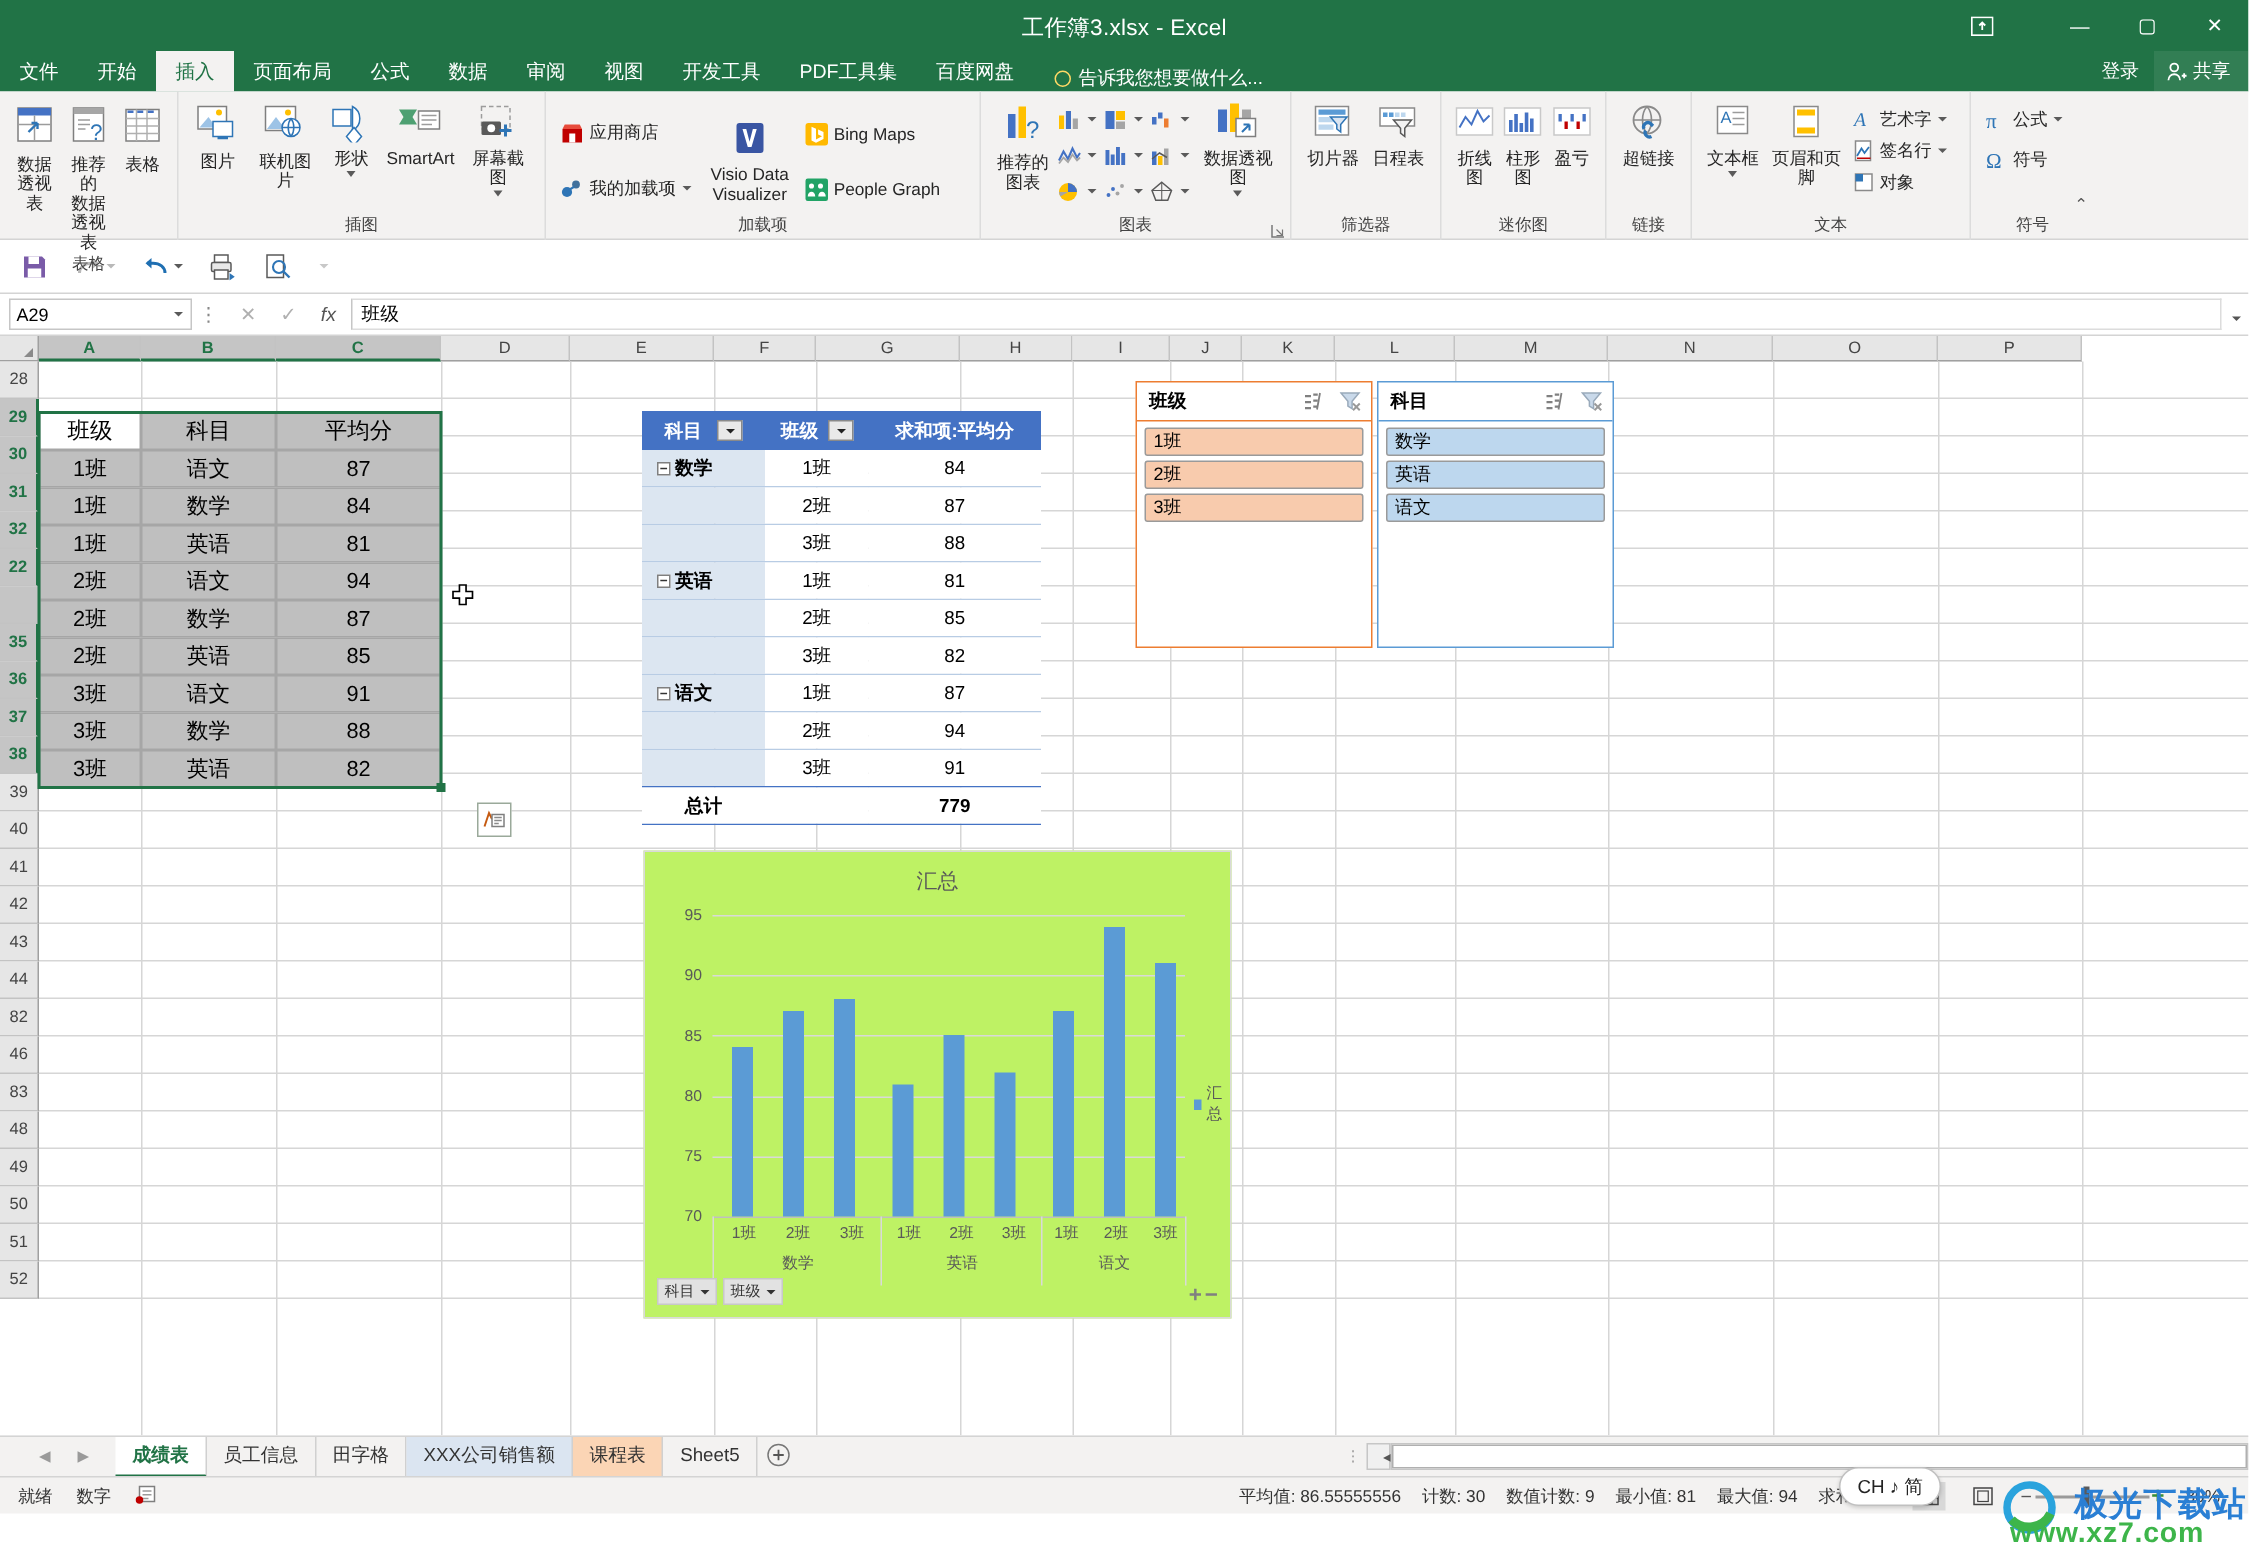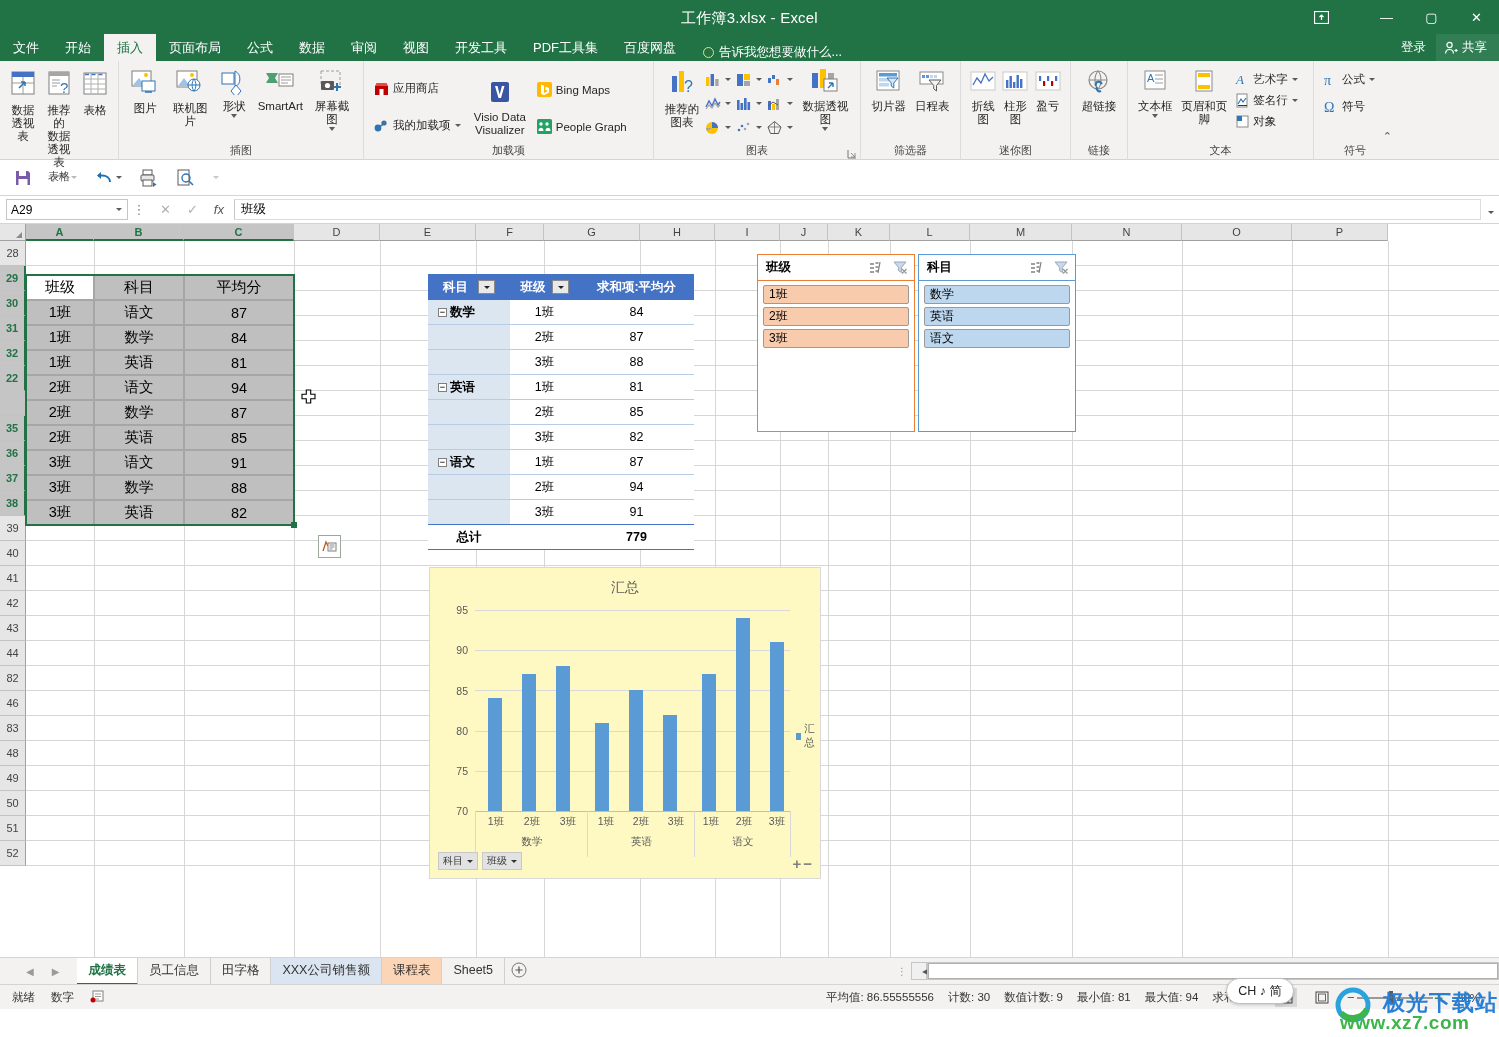--- a/index.html
+++ b/index.html
@@ -110,21 +110,21 @@
              align-items:center; justify-content:center; font-size:9px; line-height:7px;
              margin-right:3px; background:#fff; color:#333;}
 
   
   .slicer{ position:absolute; background:#fff; }
   .slicer .s-title{ font-weight:bold; font-size:12.5px; color:#000; }
   .s-item{ border:1px solid #9a9a9a; border-radius:2px; font-size:12px; padding-left:5px;
            display:flex; align-items:center; }
 
   
-  .chart{ position:absolute; background:#fef9c3; border:1px solid #d9d9d9; }
+  .chart{ position:absolute; background:#bef264; border:1px solid #d9d9d9; }
   .ct-title{ text-align:center; font-size:14px; color:#595959; }
   .bar{ position:absolute; background:#5b9bd5; bottom:0;}
   .axline{ position:absolute; background:#d9d9d9; height:1px; left:0; right:0;}
   .ytick{ position:absolute; font-size:10.5px; color:#595959; text-align:right; }
   .xtick{ position:absolute; font-size:10.5px; color:#595959; text-align:center;}
   .chart-fbtn{ background:#e2e2e2; border:1px solid #c8c8c8; font-size:10px; color:#333;
                display:inline-flex; align-items:center; gap:3px; padding:1px 4px; }
 
   
   .sheetbar{ height:27px; background:#f3f2f1; display:flex; align-items:center;

